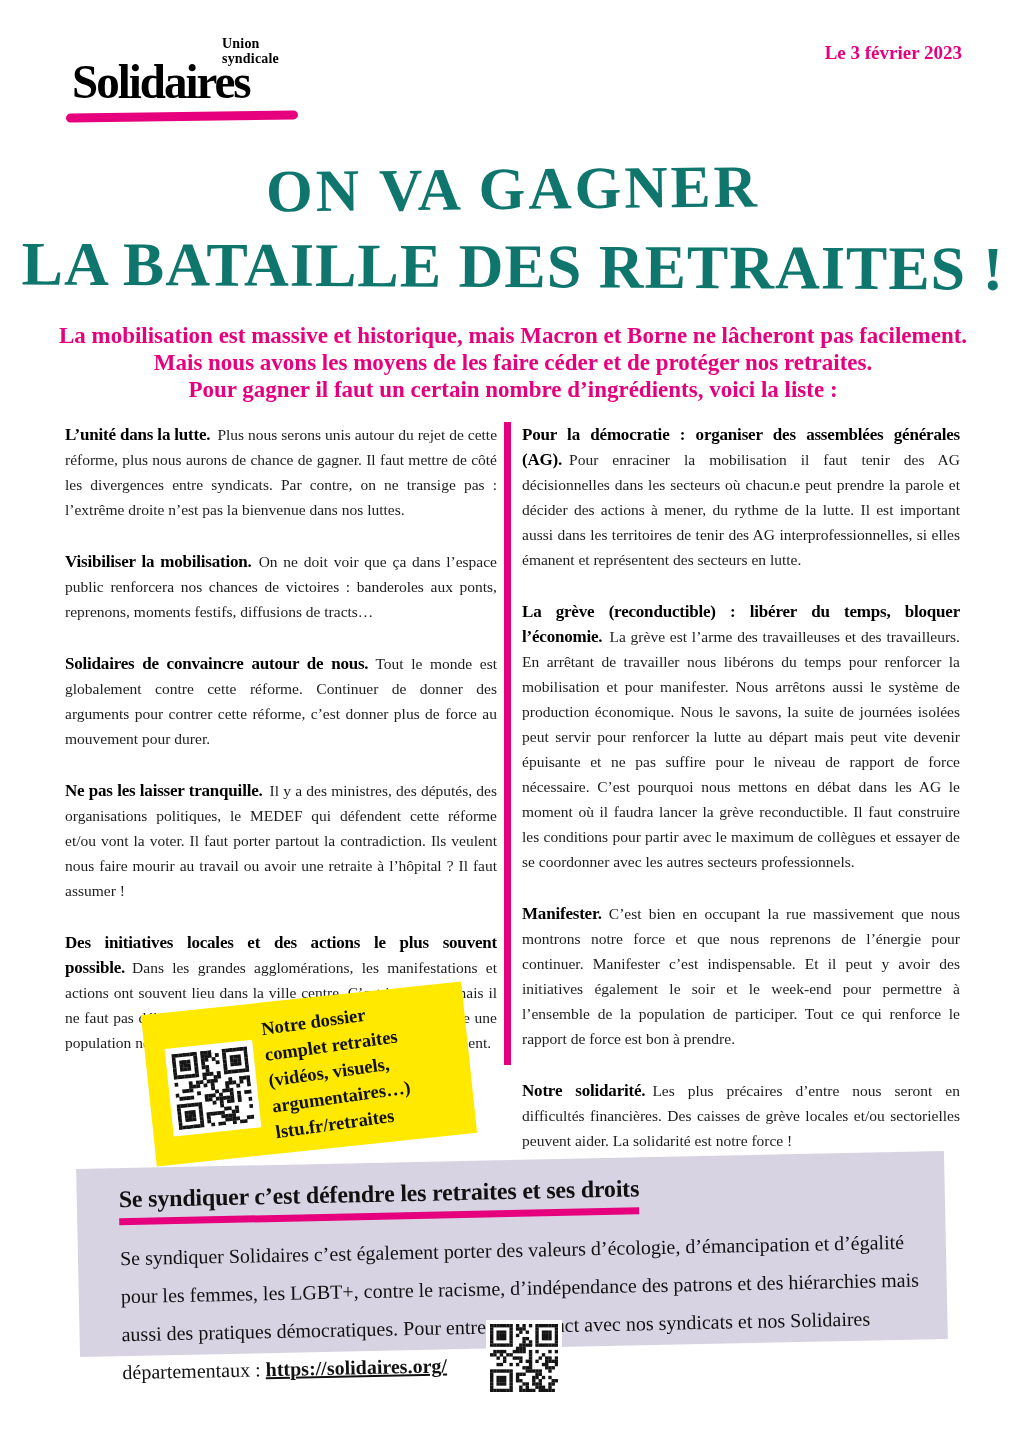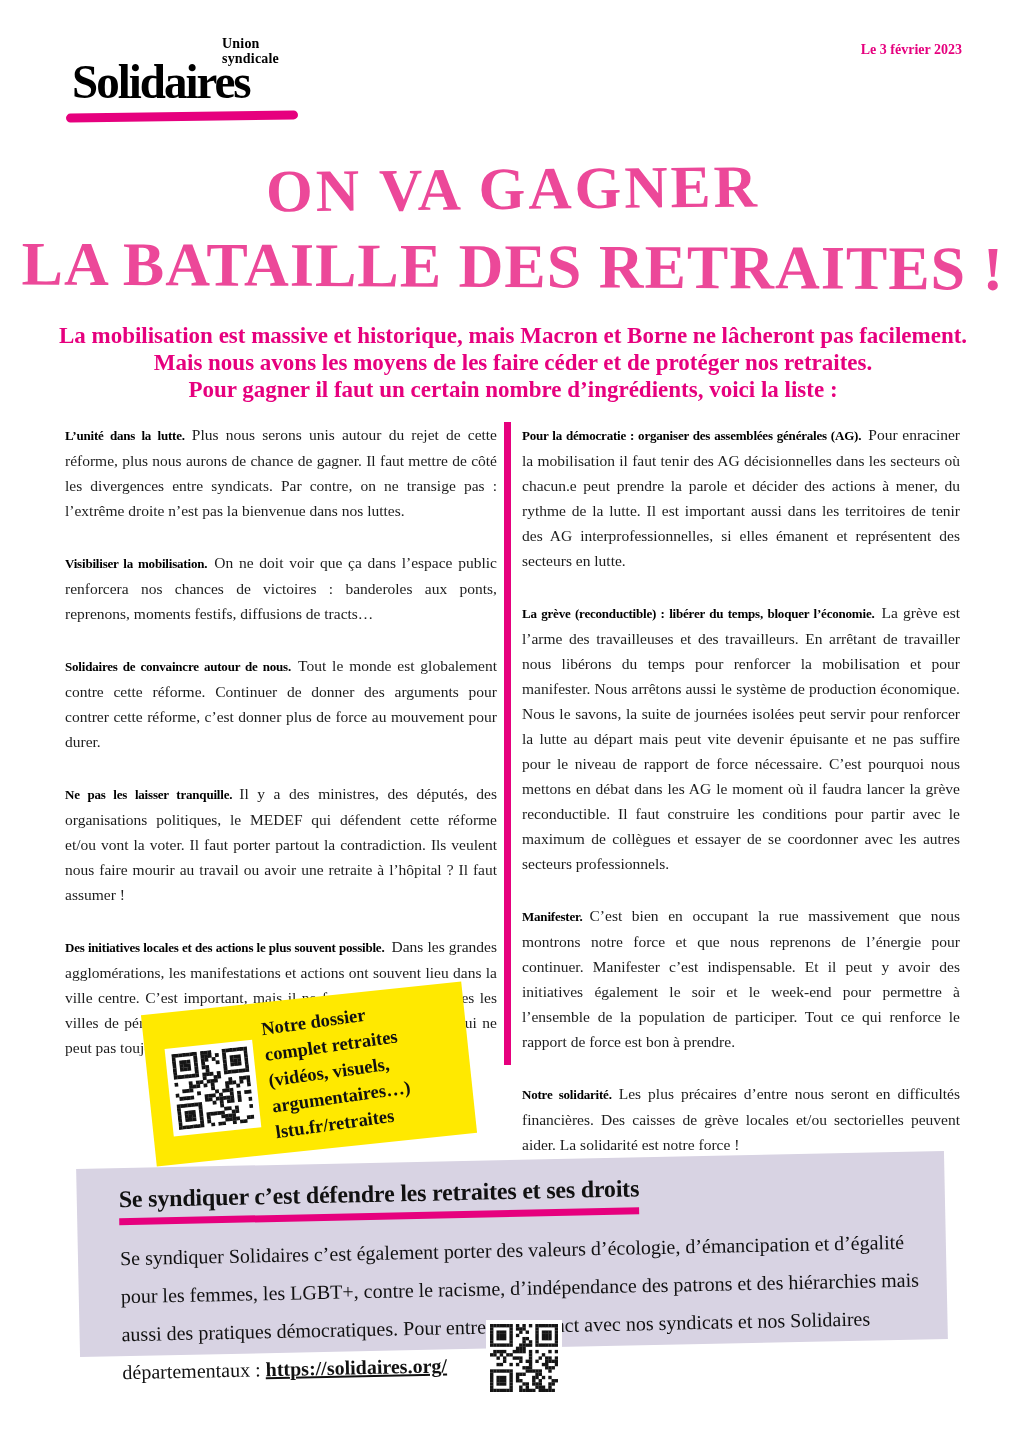--- a/index.html
+++ b/index.html
@@ -9,38 +9,38 @@
     margin:0 auto; overflow:hidden;
     font-family:Liberation Serif, serif; color:#1a1a1a;
   }
 
   
   .logo { position:absolute; left:72px; top:36px; width:250px; height:95px; }
   .logo-union { position:absolute; left:150px; top:0; font-size:14px; font-weight:bold; line-height:15px; color:#000; letter-spacing:.2px; }
   .logo-name { position:absolute; left:0; top:18px; font-size:47px; font-weight:900; letter-spacing:-2px; color:#000; transform:scaleY(1.05); }
   .logo-underline { position:absolute; left:-6px; top:76px; width:232px; height:9px; background:#e6007e; border-radius:5px; transform:rotate(-.8deg); }
   .hdr-right { position:absolute; right:64px; top:42px; text-align:right; color:#e6007e; }
-  .hdr-date { font-size:14px; font-weight:bold; margin-bottom:6px; }
+  .hdr-date { font-size:19px; font-weight:bold; margin-bottom:6px; }
   .hdr-social { font-size:10.5px; font-weight:bold; line-height:14px; }
 
   
-  .title { position:absolute; left:0; top:152px; width:100%; text-align:center; color:#ec4899; font-weight:900; }
+  .title { position:absolute; left:0; top:152px; width:100%; text-align:center; color:#0f766e; font-weight:900; }
   .title .t1 { font-size:60px; letter-spacing:3px; transform:rotate(-.6deg); display:block; line-height:74px; }
   .title .t2 { font-size:62px; letter-spacing:1px; transform:rotate(.3deg); display:block; line-height:80px; }
 
   
   .intro { position:absolute; left:0; top:322px; width:100%; text-align:center; color:#e6007e; font-weight:bold; font-size:23px; line-height:27px; }
 
   
   .col { position:absolute; top:422px; text-align:justify; }
   .col-left  { left:65px;  width:432px; }
   .col-right { left:522px; width:438px; }
   .divider { position:absolute; left:504px; top:422px; width:7px; height:643px; background:#e6007e; }
   .section { margin-bottom:27px; font-size:15.5px; line-height:25px; color:#1c1c1c; }
-  .section .h { font-weight:900; font-size:13px; color:#000; letter-spacing:-.2px; margin-right:7px; }
+  .section .h { font-weight:900; font-size:17px; color:#000; letter-spacing:-.2px; margin-right:7px; }
 
   
   .dossier {
     position:absolute; left:148px; top:998px; width:322px; height:152px;
     background:#ffe900; transform:rotate(-6deg);
   }
   .dossier-qr { position:absolute; left:20px; top:36px; width:88px; height:88px; background:#fff; padding:6px; }
   .dossier-qr svg { width:100%; height:100%; display:block; }
   .dossier-text { position:absolute; left:120px; top:10px; width:200px; font-weight:bold; font-size:18.5px; line-height:26px; color:#111; transform:rotate(-2deg); }
 

